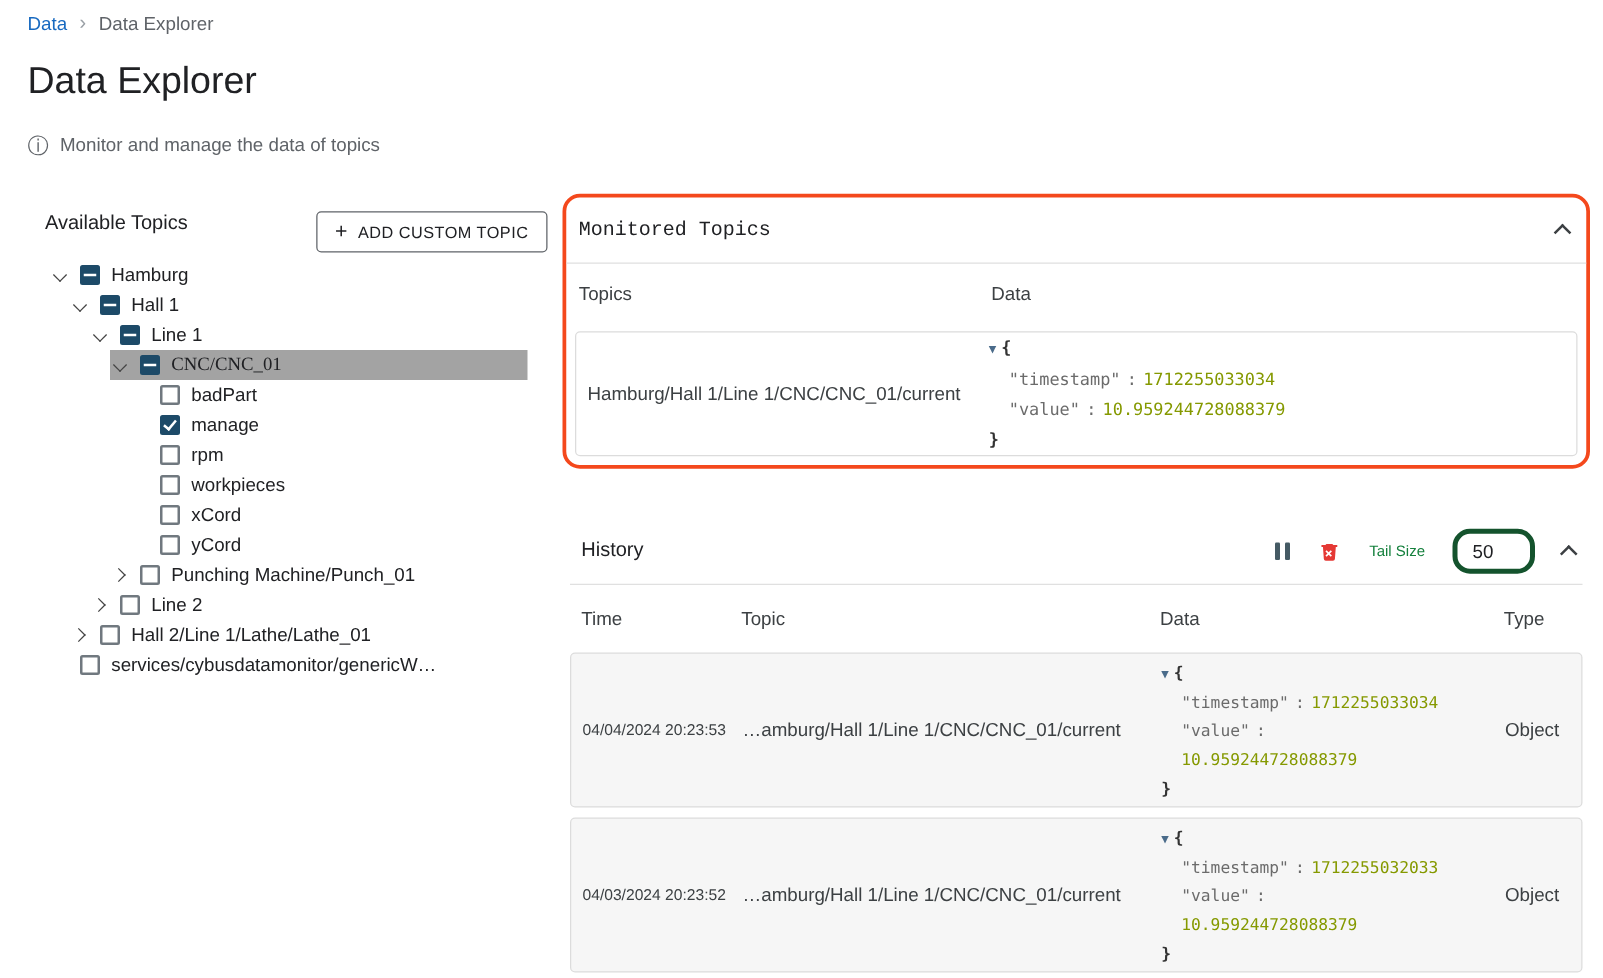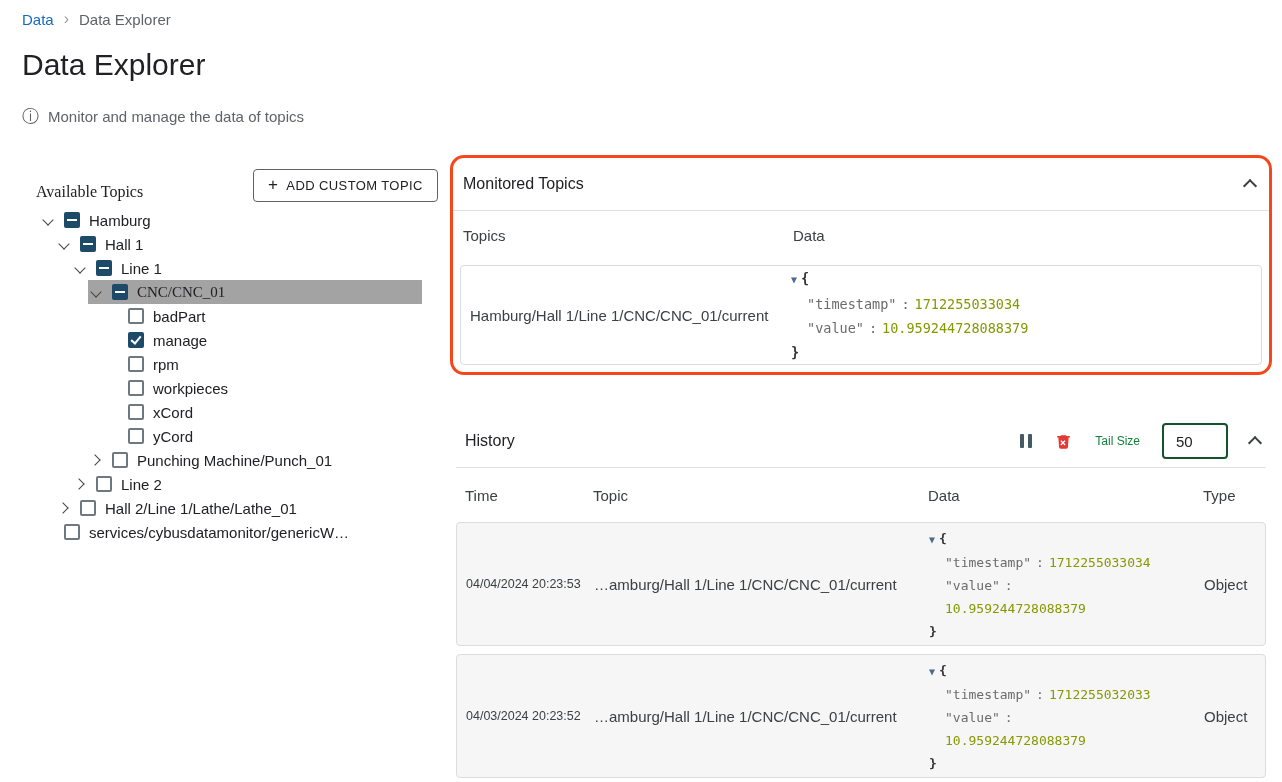--- a/index.html
+++ b/index.html
@@ -11,21 +11,21 @@
   
   .breadcrumb { position:absolute; left:22px; top:10px; display:flex; align-items:center; gap:10px; font-size:15px; }
   .crumb-link { color:#1769c0; cursor:pointer; }
   .crumb-sep { color:#9aa0a6; font-size:16px; }
   .crumb-current { color:#5f6368; }
   .page-title { position:absolute; left:22px; top:48px; font-size:30px; font-weight:500; color:#202124; }
   .page-subtitle { position:absolute; left:22px; top:108px; display:flex; align-items:center; gap:9px; color:#5f6368; font-size:15px; }
   .info-glyph { font-size:17px; line-height:1; color:#5f6368; }
 
   
-  .left-title { position:absolute; left:36px; top:183px; font-size:16px; color:#202124;font-family:Liberation Serif, serif; }
+  .left-title { position:absolute; left:36px; top:170px; font-size:16px; color:#202124; }
   .add-btn {
     position:absolute; left:253px; top:169px; height:33px; display:flex; align-items:center; gap:8px;
     padding:0 14px; border:1px solid #5f6368; border-radius:4px; background:#fff; cursor:pointer;
     font-size:13px; font-weight:500; letter-spacing:.4px; color:#202124; font-family:"Liberation Sans",sans-serif;
   }
   .add-btn .plus { font-size:17px; font-weight:400; margin-top:-1px; }
 
   .tree { position:absolute; left:0; top:208px; width:422px; }
   .tree-row { display:flex; align-items:center; height:24px; font-size:15px; color:#202124; cursor:pointer; }
   .tree-row.selected { background:#a3a3a3;font-family:Liberation Serif, serif; }
@@ -47,21 +47,21 @@
   
   .divider { height:1px; background:#e0e0e0; }
   .chevup { width:10px; height:10px; border-left:2px solid #3c4043; border-top:2px solid #3c4043; transform:rotate(45deg); margin-top:4px; cursor:pointer; flex:none; }
 
   
   .mon-card {
     position:absolute; left:450px; top:155px; width:822px; height:220px;
     border:3px solid #f4481c; border-radius:14px; background:#fff;
   }
   .mon-header { height:52px; display:flex; align-items:center; padding:0 14px 0 10px; }
-  .mon-title { font-size:16px; color:#202124; flex:1; }
+  .mon-title { font-size:16px; color:#202124; flex:1;font-family:Liberation Mono, monospace; }
   .mon-cols { height:48px; display:grid; grid-template-columns:330px 1fr; align-items:center; padding-left:10px; font-size:15px; color:#3c4043; }
   .mon-row {
     display:grid; grid-template-columns:330px 1fr; align-items:center;
     min-height:100px; margin:6px 7px 0; border:1px solid #dcdcdc; border-radius:4px; background:#fff;
   }
   .mon-topic { padding-left:9px; font-size:15px; color:#3c4043; }
 
   
   .json { font-family:"DejaVu Sans Mono", monospace; font-size:13.5px; line-height:24px; color:#3c4043; }
   .json .jline.ind { padding-left:16px; }
@@ -75,21 +75,21 @@
 
   
   .history { position:absolute; left:456px; top:415px; width:810px; }
   .hist-header { height:52px; display:flex; align-items:center; padding:0 6px 0 9px; }
   .hist-title { font-size:16px; color:#202124; flex:1; }
   .hist-controls { display:flex; align-items:center; gap:22px; }
   .pause { display:flex; gap:4px; cursor:pointer; }
   .pause i { width:4px; height:14px; background:#455a64; border-radius:1px; }
   .trash { cursor:pointer; display:flex; }
   .tail-label { font-size:12px; color:#15803d; }
-  .tail-input { width:66px; height:36px; border:2px solid #14532d; border-radius:4px; padding-left:12px; font-size:15px; color:#202124; font-family:"Liberation Sans",sans-serif; background:#fff; }
+  .tail-input { width:66px; height:36px; border:4px solid #14532d; border-radius:14px; padding-left:12px; font-size:15px; color:#202124; font-family:"Liberation Sans",sans-serif; background:#fff; }
   .hist-cols { height:54px; display:grid; grid-template-columns:128px 335px 275px 1fr; align-items:center; padding-left:9px; font-size:15px; color:#3c4043; }
   .hist-row {
     display:grid; grid-template-columns:128px 335px 275px 1fr; height:124px;
     border:1px solid #dcdcdc; border-radius:4px; background:#f6f6f6; margin-bottom:8px; padding-left:9px;
   }
   .cell-time { align-self:center; font-size:12.5px; color:#3c4043; }
   .cell-topic { align-self:center; font-size:15px; color:#3c4043; white-space:nowrap; overflow:hidden; }
   .cell-data { align-self:start; }
   .cell-type { align-self:center; font-size:15px; color:#3c4043; }
 </style>

